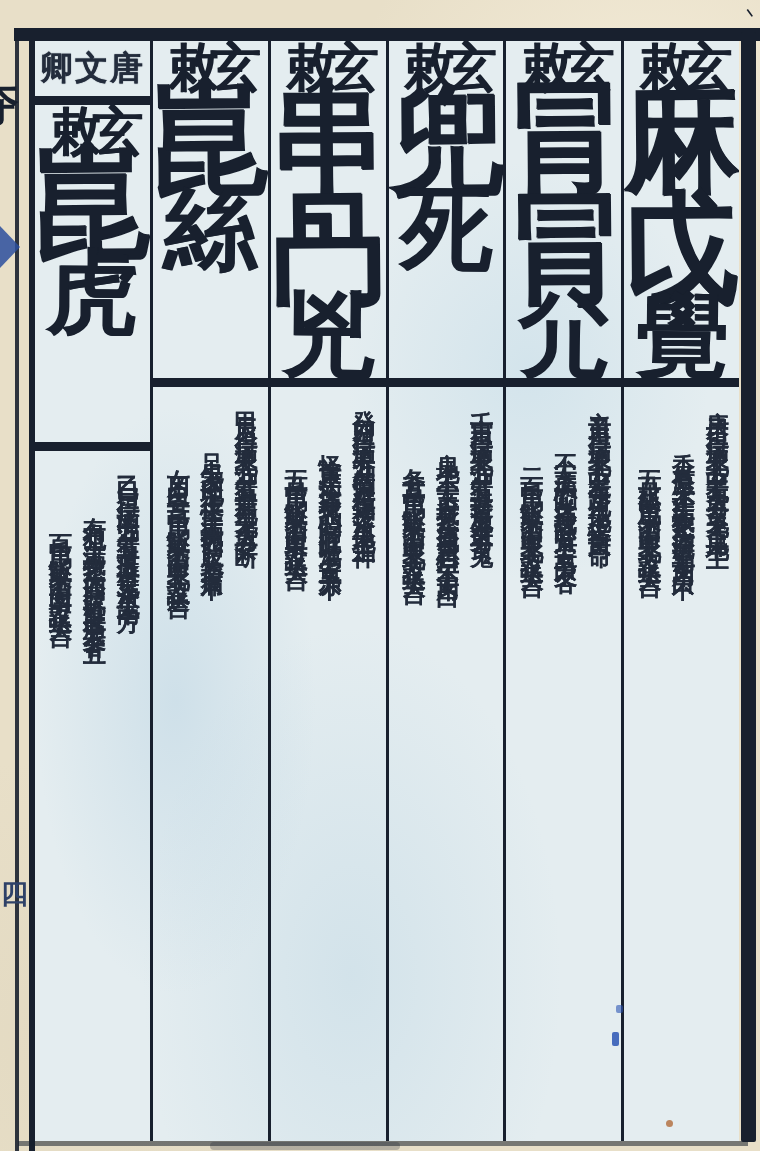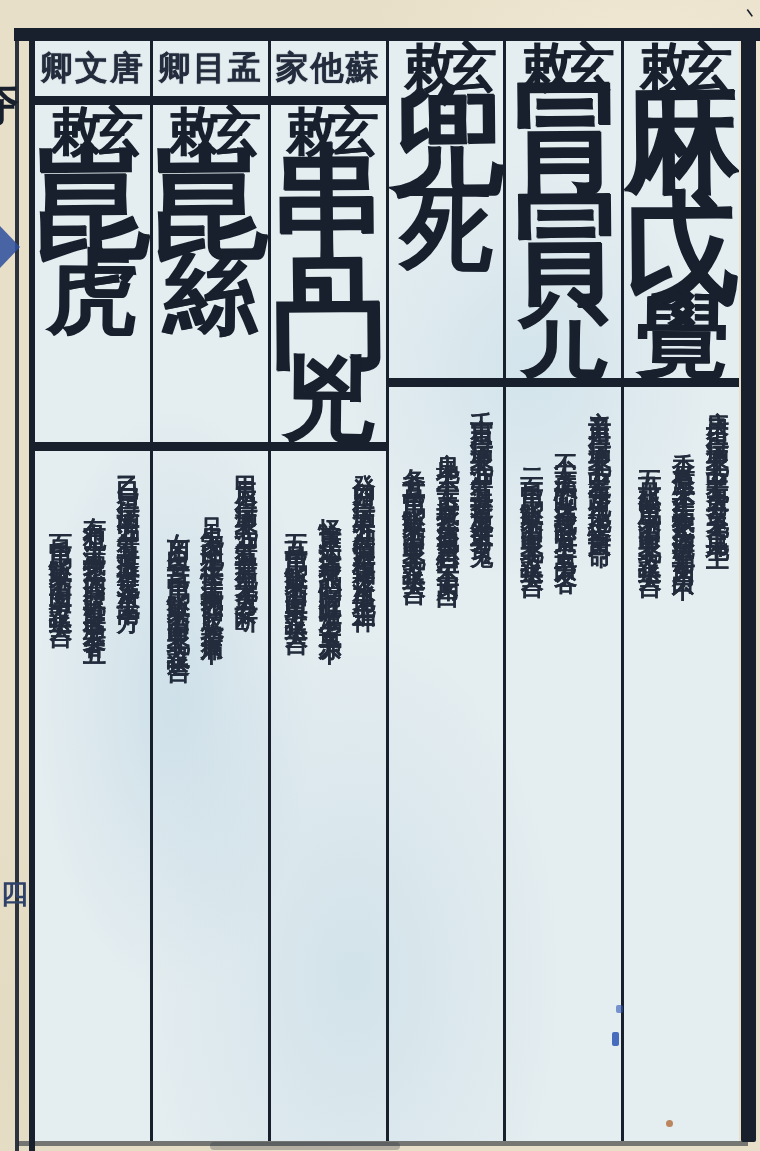--- a/index.html
+++ b/index.html
@@ -133,39 +133,33 @@
         <span class="t-bot">死</span>
       </div>
       <div class="text-block">
         <p>壬寅日得病東北方冲着五道遊蕩鬼外来男女鬼</p>
         <p class="indent1">鬼地主不安土府身热头痛氣急忌日午不安用白</p>
         <p class="indent2">各五百帋馬水飯果酒向東北方設送大吉</p>
       </div>
     </section>
 
     <section class="col">
-      <header class="col-header">
-        <span>蘇他家</span>
-      </header>
       <div class="talisman">
         <span class="t-top">敕玄</span>
         <span class="t-main">串冎</span>
         <span class="t-bot">兇</span>
       </div>
       <div class="text-block">
         <p>癸卯日得病東方冲着倒木精傷神落水鬼地主神</p>
         <p class="indent1">怪責正病头痛身热心悶腸疽吐瀉不安皂赤不</p>
         <p class="indent2">五百帋馬水飯果酒向東方設送大吉</p>
       </div>
     </section>
 
     <section class="col">
-      <header class="col-header">
-        <span>孟目卿</span>
-      </header>
       <div class="talisman">
         <span class="t-top">敕玄</span>
         <span class="t-main">崑</span>
         <span class="t-bot">絲</span>
       </div>
       <div class="text-block">
         <p>甲辰日得病東北方冲着五道屈死鬼无大男女断</p>
         <p class="indent1">足鬼家内地主作怪主病身热四肢头肩背痛不</p>
         <p class="indent2">女用白各二百帋馬水飯果酒向東北方設送吉</p>
       </div>

